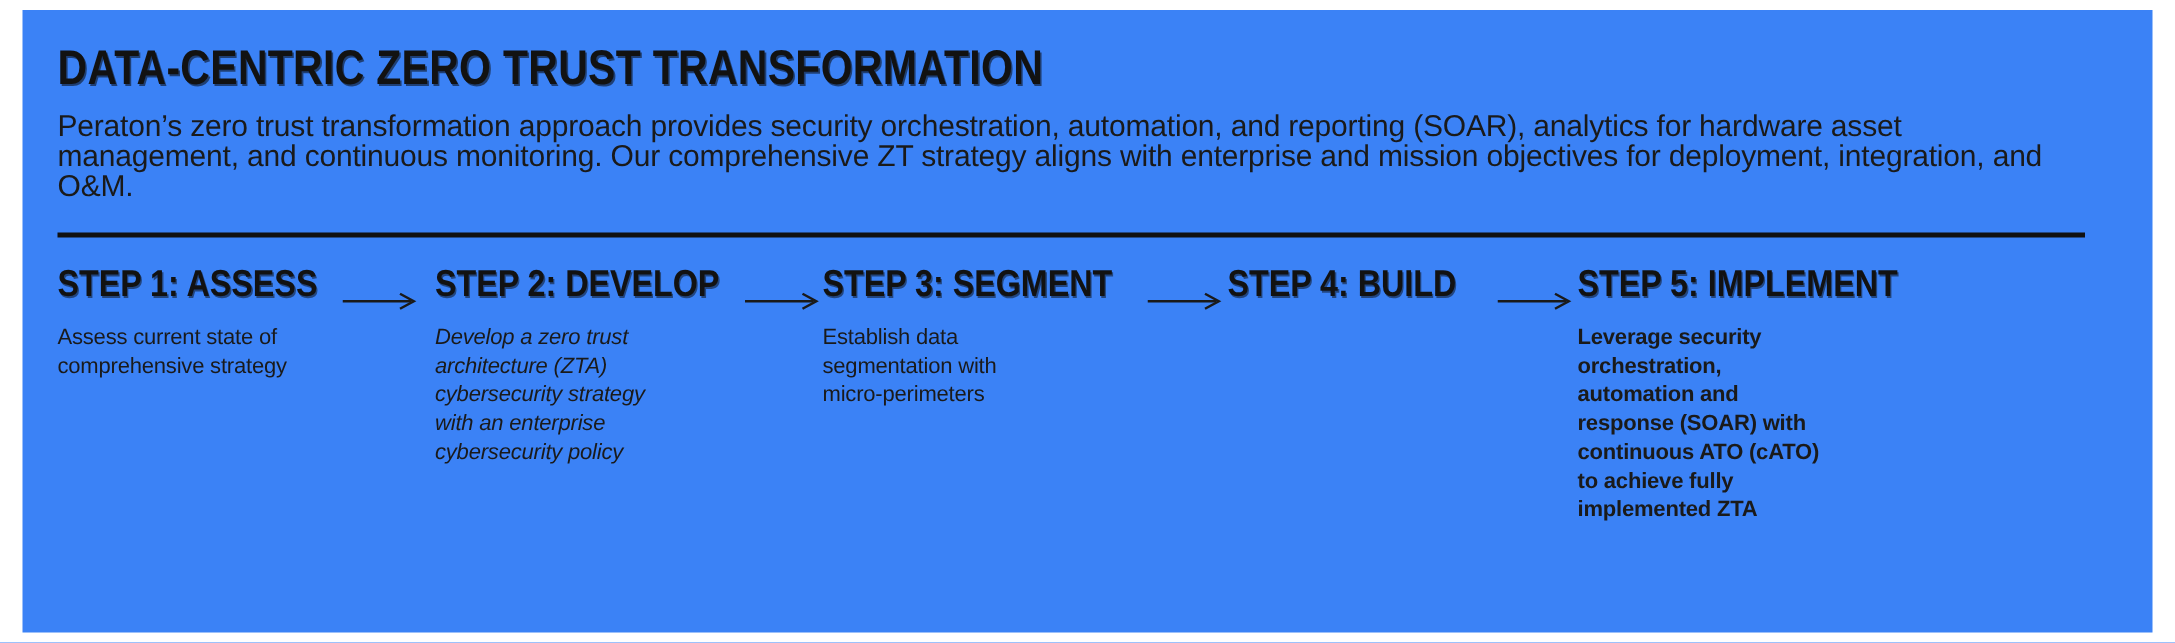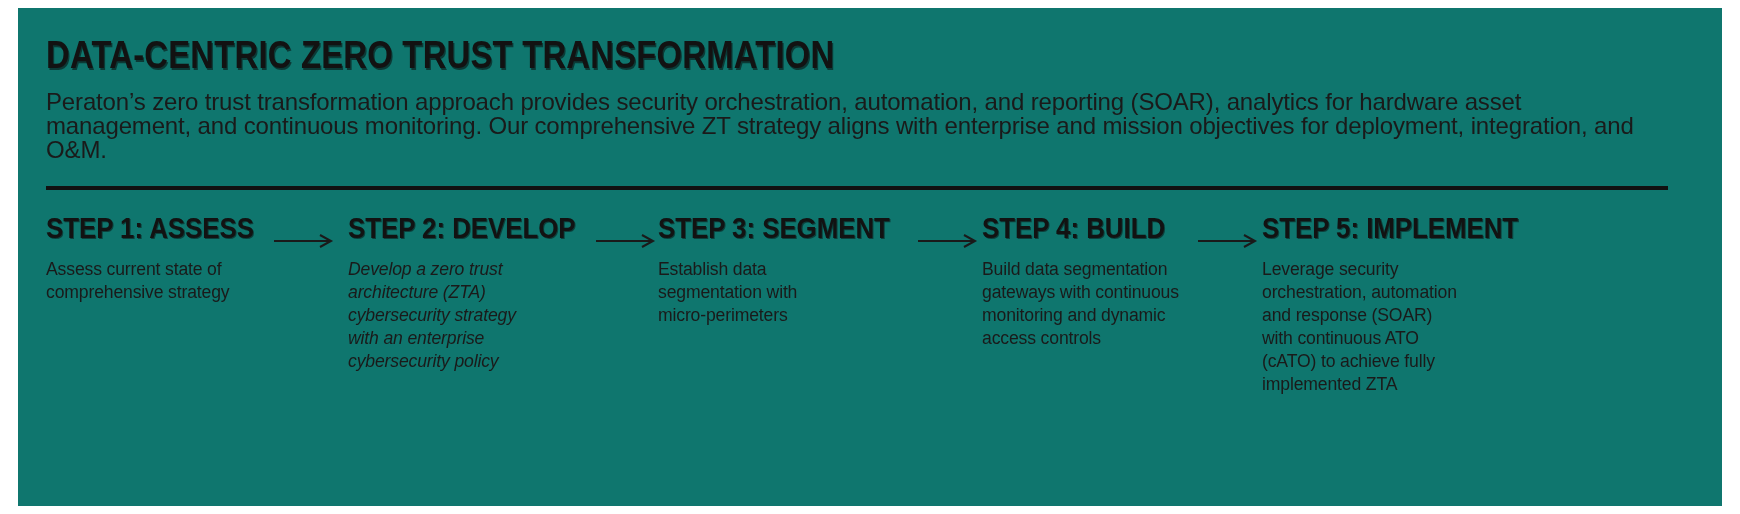--- a/index.html
+++ b/index.html
@@ -13,21 +13,21 @@
     font-family: "Liberation Sans", sans-serif;
     overflow: hidden;
   }
 
   .page {
     position: absolute;
     left: 18px;
     top: 8px;
     width: 1704px;
     height: 498px;
-    background: #0f766e;
+    background: #3b82f6;
     box-sizing: border-box;
   }
 
   .inner {
     position: absolute;
     left: 28px;
     top: 22px;
     width: 1648px;
     height: 460px;
   }
@@ -148,31 +148,30 @@
 
       <div class="arrow" style="left:872px;">
         <svg width="62" height="14" viewBox="0 0 62 14">
           <line x1="0" y1="7" x2="55" y2="7" stroke="#1a1a1a" stroke-width="2"></line>
           <polyline points="46,1 57,7 46,13" fill="none" stroke="#1a1a1a" stroke-width="2"></polyline>
         </svg>
       </div>
 
       <div class="step" style="left:936px; width:280px;">
         <div class="step-head">STEP 4: BUILD</div>
-        <div class="step-body" style="width:215px;">Build data segmentation gateways with continuous monitoring and dynamic access controls</div>
       </div>
 
       <div class="arrow" style="left:1152px;">
         <svg width="62" height="14" viewBox="0 0 62 14">
           <line x1="0" y1="7" x2="55" y2="7" stroke="#1a1a1a" stroke-width="2"></line>
           <polyline points="46,1 57,7 46,13" fill="none" stroke="#1a1a1a" stroke-width="2"></polyline>
         </svg>
       </div>
 
       <div class="step" style="left:1216px; width:320px;">
         <div class="step-head">STEP 5: IMPLEMENT</div>
-        <div class="step-body" style="width:200px;">Leverage security orchestration, automation and response (SOAR) with continuous ATO (cATO) to achieve fully implemented ZTA</div>
+        <div class="step-body" style="width:200px;font-weight:bold;">Leverage security orchestration, automation and response (SOAR) with continuous ATO (cATO) to achieve fully implemented ZTA</div>
       </div>
 
     </div>
 
   </div>
 </div>
 
 </body></html>

